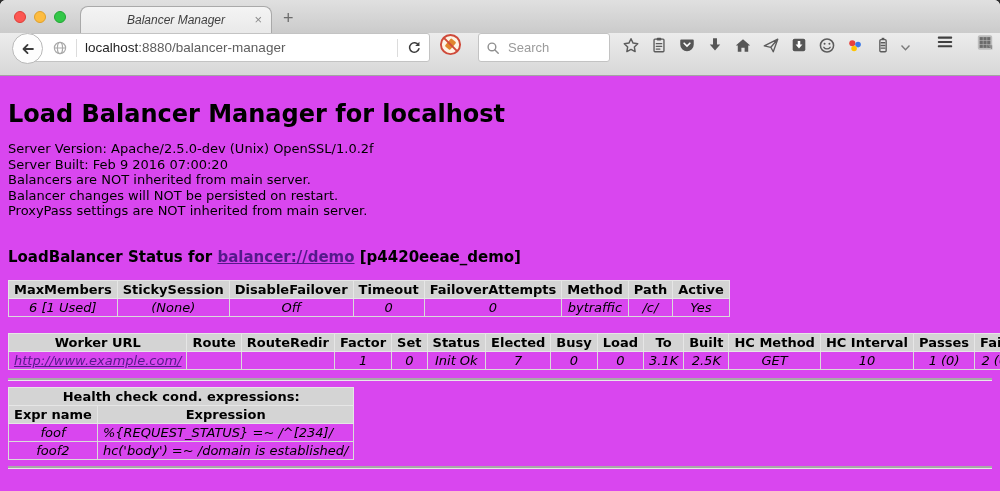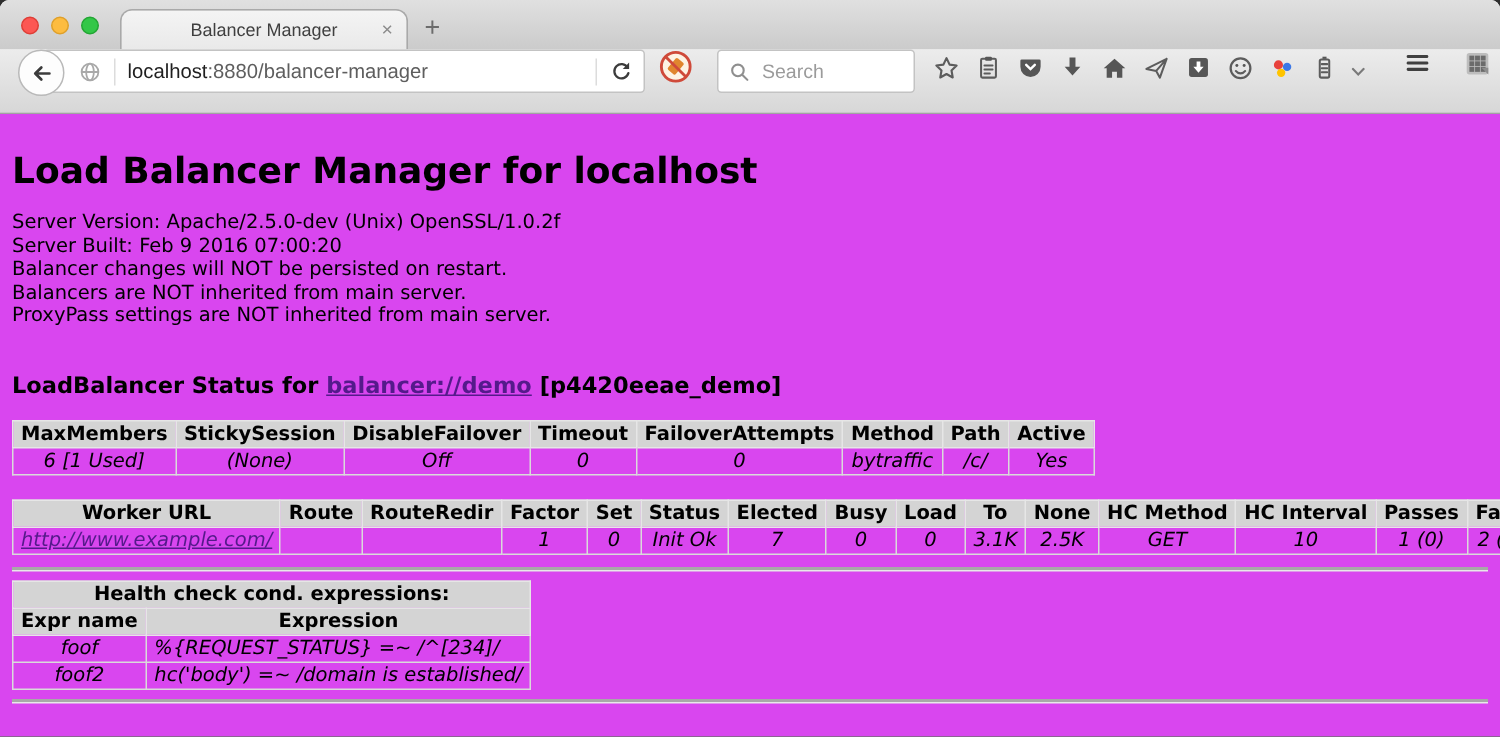--- a/index.html
+++ b/index.html
@@ -9,21 +9,21 @@
 
   
   .tabbar { height:33px; background:linear-gradient(#e0e0e0,#cbcbcb); position:relative; }
   .traffic { position:absolute; top:11px; width:12px; height:12px; border-radius:50%; }
   .t-close { left:14px; background:#fc5753; border:1px solid #de3e36; }
   .t-min   { left:34px; background:#fdbc40; border:1px solid #dfa02a; }
   .t-max   { left:54px; background:#33c748; border:1px solid #22a633; }
   .tab { position:absolute; left:80px; top:6px; width:192px; height:27px; background:linear-gradient(#f4f4f4,#e9e9e9);
          border:1px solid #a9a9a9; border-bottom:none; border-radius:8px 8px 0 0;
          display:flex; align-items:center; justify-content:center; }
-  .tab-title { font-size:12px; color:#3f3f3f; }
+  .tab-title { font-size:12px; color:#3f3f3f;font-style:italic; }
   .tab-close { position:absolute; right:9px; top:5px; font-size:13px; color:#8b8b8b; line-height:16px; cursor:default; }
   .newtab { position:absolute; left:283px; top:8px; font-size:18px; color:#6c6c6c; }
 
   
   .navbar { height:43px; background:linear-gradient(#ececec,#d7d7d7); border-bottom:1px solid #a3a3a3;
             display:flex; align-items:flex-start; padding:0 11px 0 12px; position:relative; }
   .backbtn { width:31px; height:31px; border-radius:50%; background:#fdfdfd; border:1px solid #b9b9b9;
              display:flex; align-items:center; justify-content:center; z-index:2; flex:0 0 auto; }
   .urlbar { width:401px; height:29px; background:#fff; border:1px solid #c3c3c3; border-radius:3px;
             margin-left:-14px; padding-left:22px; display:flex; align-items:center; flex:0 0 auto; }
@@ -213,22 +213,22 @@
         </svg>
     </div>
   </div>
 
   <div class="content">
     <h1>Load Balancer Manager for localhost</h1>
 
     <div class="srvinfo">
       <p>Server Version: Apache/2.5.0-dev (Unix) OpenSSL/1.0.2f</p>
       <p>Server Built: Feb 9 2016 07:00:20</p>
+      <p>Balancers are NOT inherited from main server.</p>
       <p>Balancer changes will NOT be persisted on restart.</p>
-      <p>Balancers are NOT inherited from main server.</p>
       <p>ProxyPass settings are NOT inherited from main server.</p>
     </div>
 
     <h3><span>LoadBalancer Status for </span><a class="vlink" href="#">balancer://demo</a><span> [p4420eeae_demo]</span></h3>
 
     <table class="params">
       <colgroup>
           <col style="width:97px">
           <col style="width:96px">
           <col style="width:106px">
@@ -285,21 +285,21 @@
         <th>Worker URL</th>
         <th>Route</th>
         <th>RouteRedir</th>
         <th>Factor</th>
         <th>Set</th>
         <th>Status</th>
         <th>Elected</th>
         <th>Busy</th>
         <th>Load</th>
         <th>To</th>
-        <th>None</th>
+        <th>Built</th>
         <th>HC Method</th>
         <th>HC Interval</th>
         <th>Passes</th>
         <th>Fails</th>
 
       </tr>
       <tr>
         <td class="urlcell"><a class="vlink" href="#">http://www.example.com/</a></td>
         <td></td>
         <td></td>

